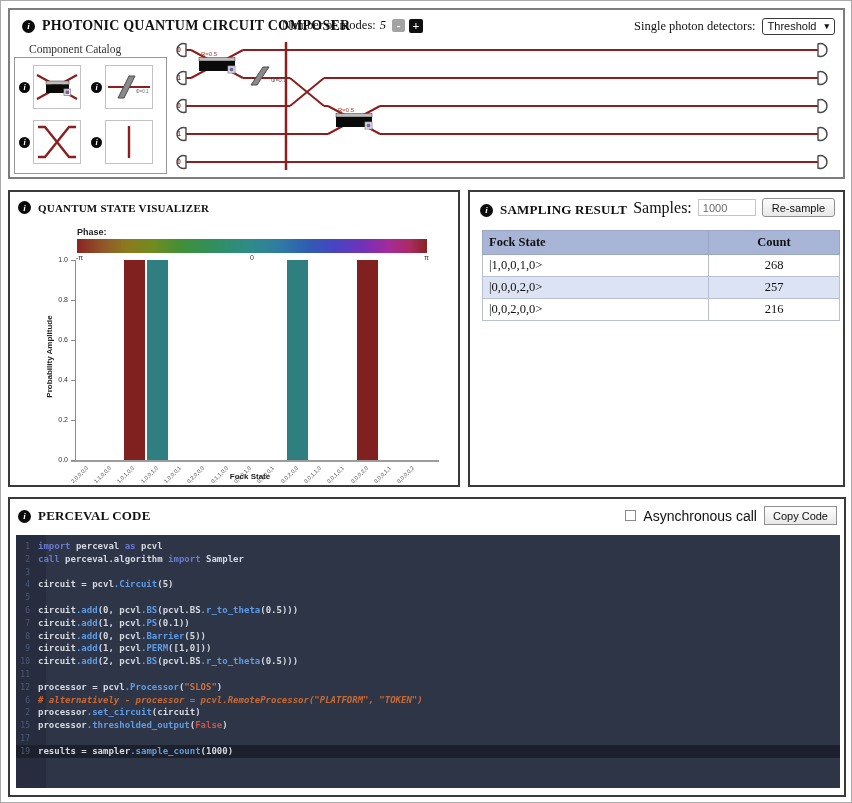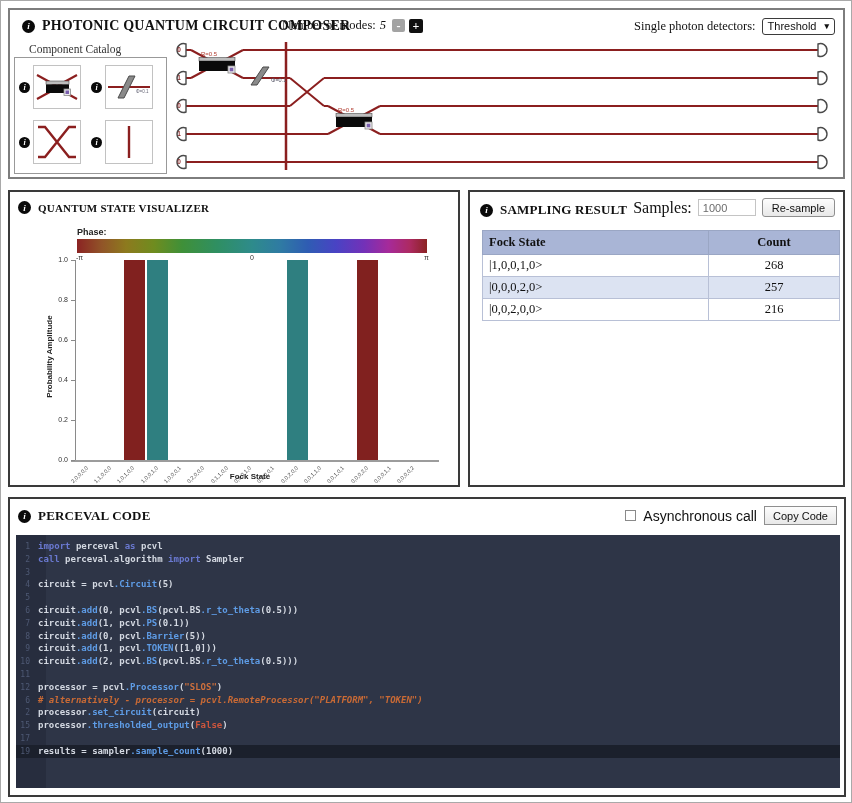--- a/index.html
+++ b/index.html
@@ -320,21 +320,21 @@
       <div class="gutter-bg"></div>
       <div class="code-lines">
           <div class="code-line"><span class="ln">1</span><span class="lt"><span class="tok-k">import</span><span class="tok-p"> perceval </span><span class="tok-k">as</span><span class="tok-p"> pcvl</span></span></div>
           <div class="code-line"><span class="ln">2</span><span class="lt"><span class="tok-k">call</span><span class="tok-p"> perceval.algorithm </span><span class="tok-k">import</span><span class="tok-p"> Sampler</span></span></div>
           <div class="code-line"><span class="ln">3</span><span class="lt"></span></div>
           <div class="code-line"><span class="ln">4</span><span class="lt"><span class="tok-p">circuit = pcvl</span><span class="tok-f">.Circuit</span><span class="tok-p">(5)</span></span></div>
           <div class="code-line"><span class="ln">5</span><span class="lt"></span></div>
           <div class="code-line"><span class="ln">6</span><span class="lt"><span class="tok-p">circuit</span><span class="tok-f">.add</span><span class="tok-p">(0, pcvl</span><span class="tok-f">.BS</span><span class="tok-p">(pcvl.BS</span><span class="tok-f">.r_to_theta</span><span class="tok-p">(0.5)))</span></span></div>
           <div class="code-line"><span class="ln">7</span><span class="lt"><span class="tok-p">circuit</span><span class="tok-f">.add</span><span class="tok-p">(1, pcvl</span><span class="tok-f">.PS</span><span class="tok-p">(0.1))</span></span></div>
           <div class="code-line"><span class="ln">8</span><span class="lt"><span class="tok-p">circuit</span><span class="tok-f">.add</span><span class="tok-p">(0, pcvl</span><span class="tok-f">.Barrier</span><span class="tok-p">(5))</span></span></div>
-          <div class="code-line"><span class="ln">9</span><span class="lt"><span class="tok-p">circuit</span><span class="tok-f">.add</span><span class="tok-p">(1, pcvl</span><span class="tok-f">.TOKEN</span><span class="tok-p">([1,0]))</span></span></div>
+          <div class="code-line"><span class="ln">9</span><span class="lt"><span class="tok-p">circuit</span><span class="tok-f">.add</span><span class="tok-p">(1, pcvl</span><span class="tok-f">.PERM</span><span class="tok-p">([1,0]))</span></span></div>
           <div class="code-line"><span class="ln">10</span><span class="lt"><span class="tok-p">circuit</span><span class="tok-f">.add</span><span class="tok-p">(2, pcvl</span><span class="tok-f">.BS</span><span class="tok-p">(pcvl.BS</span><span class="tok-f">.r_to_theta</span><span class="tok-p">(0.5)))</span></span></div>
           <div class="code-line"><span class="ln">11</span><span class="lt"></span></div>
           <div class="code-line"><span class="ln">12</span><span class="lt"><span class="tok-p">processor = pcvl</span><span class="tok-f">.Processor</span><span class="tok-p">(</span><span class="tok-s">"SLOS"</span><span class="tok-p">)</span></span></div>
           <div class="code-line"><span class="ln">6</span><span class="lt"><span class="tok-c"># alternatively - processor = pcvl.RemoteProcessor("PLATFORM", "TOKEN")</span></span></div>
           <div class="code-line"><span class="ln">2</span><span class="lt"><span class="tok-p">processor</span><span class="tok-f">.set_circuit</span><span class="tok-p">(circuit)</span></span></div>
           <div class="code-line"><span class="ln">15</span><span class="lt"><span class="tok-p">processor</span><span class="tok-f">.thresholded_output</span><span class="tok-p">(</span><span class="tok-r">False</span><span class="tok-p">)</span></span></div>
           <div class="code-line"><span class="ln">17</span><span class="lt"></span></div>
           <div class="code-line hl"><span class="ln">19</span><span class="lt"><span class="tok-p">results = sampler</span><span class="tok-f">.sample_count</span><span class="tok-p">(1000)</span></span></div>
         </div>
     </div>

